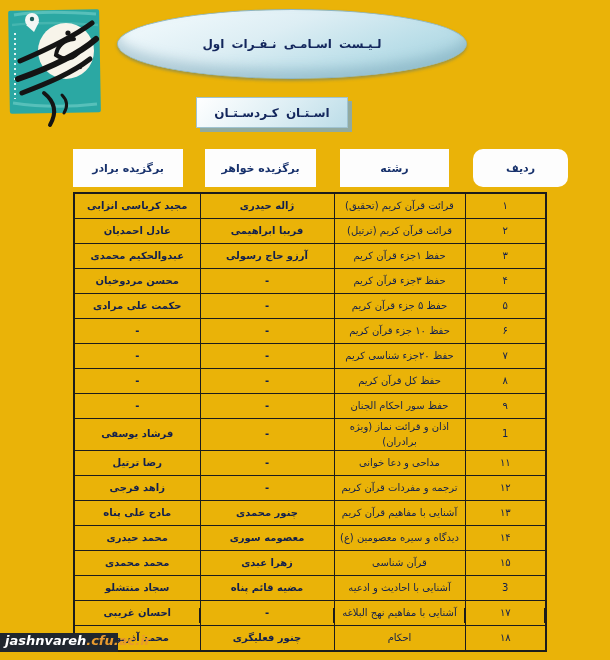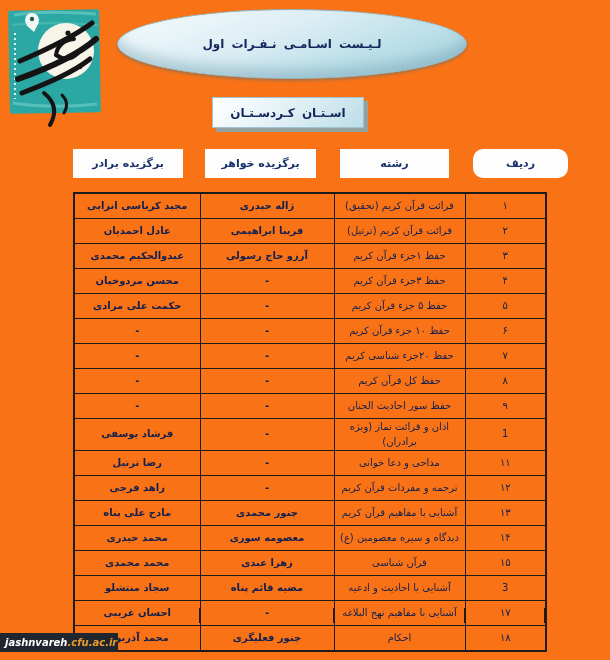--- a/index.html
+++ b/index.html
@@ -3,48 +3,48 @@
 <meta charset="utf-8">
 <style>
   html,body{margin:0;padding:0;}
   body{
     font-family:"DejaVu Sans", sans-serif;
     background:#b0d9e3;
   }
   .canvas{
     position:relative;
     width:610px;height:660px;
-    background:#f97316;
+    background:#eab308;
     overflow:hidden;
   }
   
   .logo{position:absolute;left:2px;top:3px;width:108px;height:126px;}
   
   .title-ellipse{
     position:absolute;left:117px;top:9px;width:348px;height:68px;
     border-radius:50%;
     background:linear-gradient(160deg,#f6fcfe 0%,#ddeef4 40%,#bcdfe9 70%,#9fcedb 100%);
     border:1px solid #8db6c4;
     box-shadow:0 2px 3px rgba(70,110,130,.45), inset 0 -9px 12px rgba(110,155,175,.40);
     display:flex;flex-direction:column;align-items:center;justify-content:center;
     color:#13265c;font-weight:bold;font-size:12px;line-height:1.75;
     text-align:center;letter-spacing:.5px;word-spacing:3px;
   }
   
   .province-box{
-    position:absolute;left:212px;top:97px;width:150px;height:29px;
+    position:absolute;left:196px;top:97px;width:150px;height:29px;
     background:linear-gradient(135deg,#ffffff 0%,#ddeef4 55%,#bcdde8 100%);
     border:1px solid #9fc3d1;
     box-shadow:4px 4px 0 rgba(130,168,186,.85);
     display:flex;align-items:center;justify-content:center;
     color:#13265c;font-weight:bold;font-size:12px;word-spacing:3px;letter-spacing:.5px;
   }
   
   .hdr{
-    position:absolute;top:149px;height:29px;
+    position:absolute;top:149px;height:38px;
     background:#fdfdfd;
     display:flex;align-items:center;justify-content:center;
     color:#16306b;font-weight:bold;font-size:11px;
   }
   .hdr-num{left:473px;width:95px;border-radius:10px;}
   .hdr-field{left:340px;width:109px;}
   .hdr-sister{left:205px;width:111px;}
   .hdr-brother{left:73px;width:110px;}
   
   table.results{
@@ -62,23 +62,23 @@
   td.col-num{font-size:10px;}
   td.col-field{font-size:9.5px;}
   td.col-sister,td.col-brother{font-weight:bold;font-size:10px;}
   
   .stub{position:absolute;top:608px;width:1px;height:15px;background:#1c1c1c;}
   .stub1{left:73px;}.stub2{left:199px;}.stub3{left:333px;}.stub4{left:464px;}.stub5{left:544px;}
   
   .footer-bar{
     position:absolute;left:0;top:633px;width:118px;height:19px;
     background:#20262e;
-    display:flex;align-items:center;
+    display:flex;align-items:flex-start;
     padding-left:5px;box-sizing:border-box;
-    font-style:italic;font-weight:bold;font-size:10px;
+    font-style:italic;font-weight:bold;font-size:13px;
     font-family:"DejaVu Sans", sans-serif;
   }
   .footer-bar .site{color:#ffffff;}
   .footer-bar .domain{color:#e89a2e;}
 </style>
 </head>
 <body>
 
 <div class="canvas">
 
@@ -166,21 +166,21 @@
           <td class="col-brother">-</td>
         </tr>
         <tr>
           <td class="col-num">۸</td>
           <td class="col-field">حفظ کل قرآن کریم</td>
           <td class="col-sister">-</td>
           <td class="col-brother">-</td>
         </tr>
         <tr>
           <td class="col-num">۹</td>
-          <td class="col-field">حفظ سور احادیث الجنان</td>
+          <td class="col-field">حفظ سور احکام الجنان</td>
           <td class="col-sister">-</td>
           <td class="col-brother">-</td>
         </tr>
         <tr>
           <td class="col-num">1</td>
           <td class="col-field">اذان و قرائت نماز (ویژه برادران)</td>
           <td class="col-sister">-</td>
           <td class="col-brother">فرشاد یوسفی</td>
         </tr>
         <tr>

